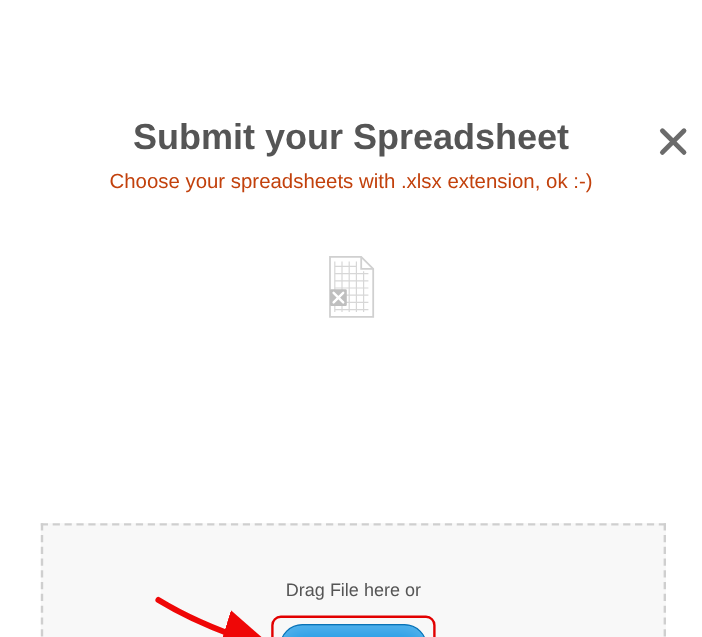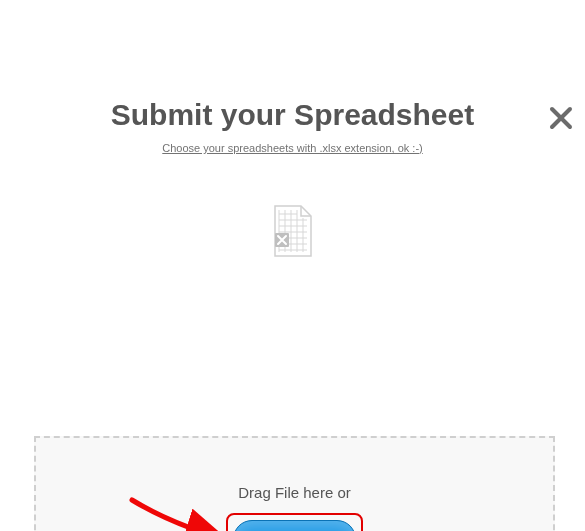--- a/index.html
+++ b/index.html
@@ -29,24 +29,23 @@
     text-align: center;
     margin-top: 98px;
   }
   .title {
     font-size: 30px;
     font-weight: 600;
     color: #555;
     margin: 0;
   }
   .subtitle {
-    font-size: 11px;
-    color: #737373;
+    font-size: 17px;
+    color: #c2410c;
     margin: 10px 0 0 0;
-    text-decoration: underline;
   }
 
   .doc-icon {
     display: block;
     margin: 50px auto 0 auto;
     width: 44px;
     height: 54px;
   }
 
   .dropzone {

